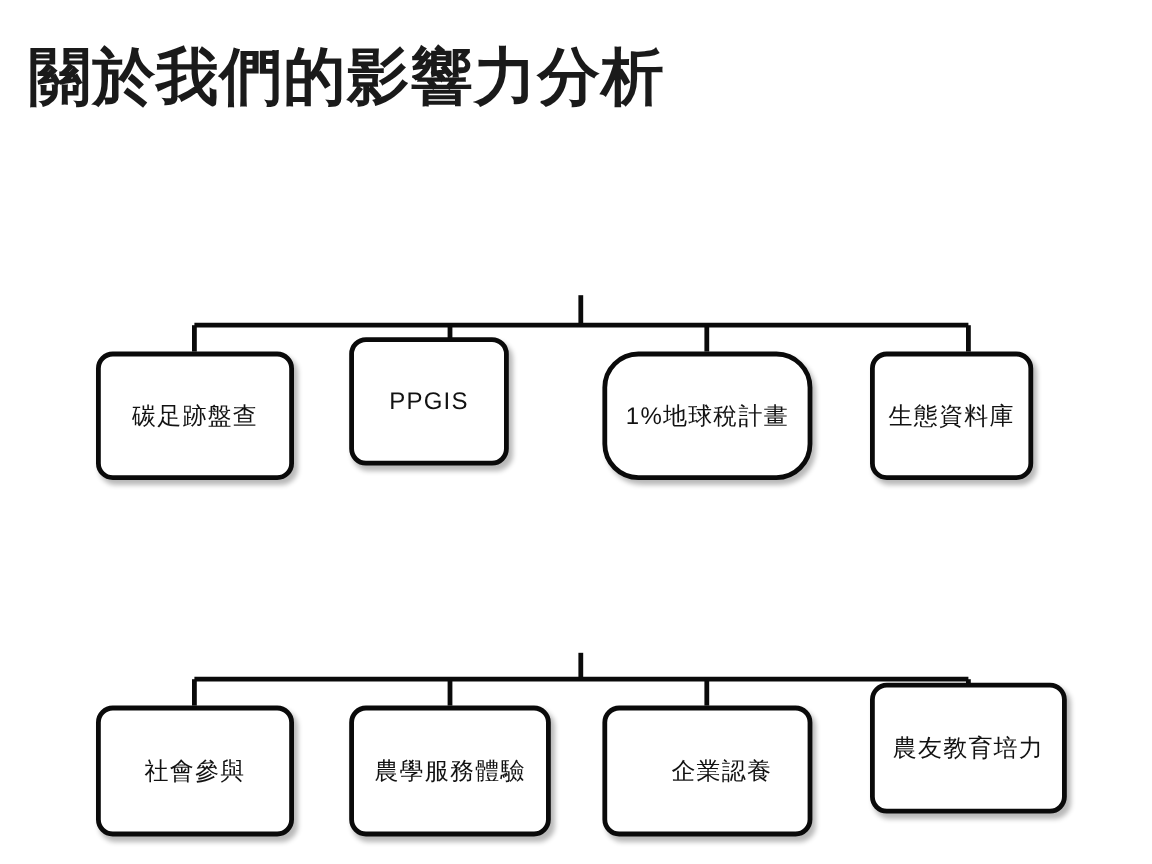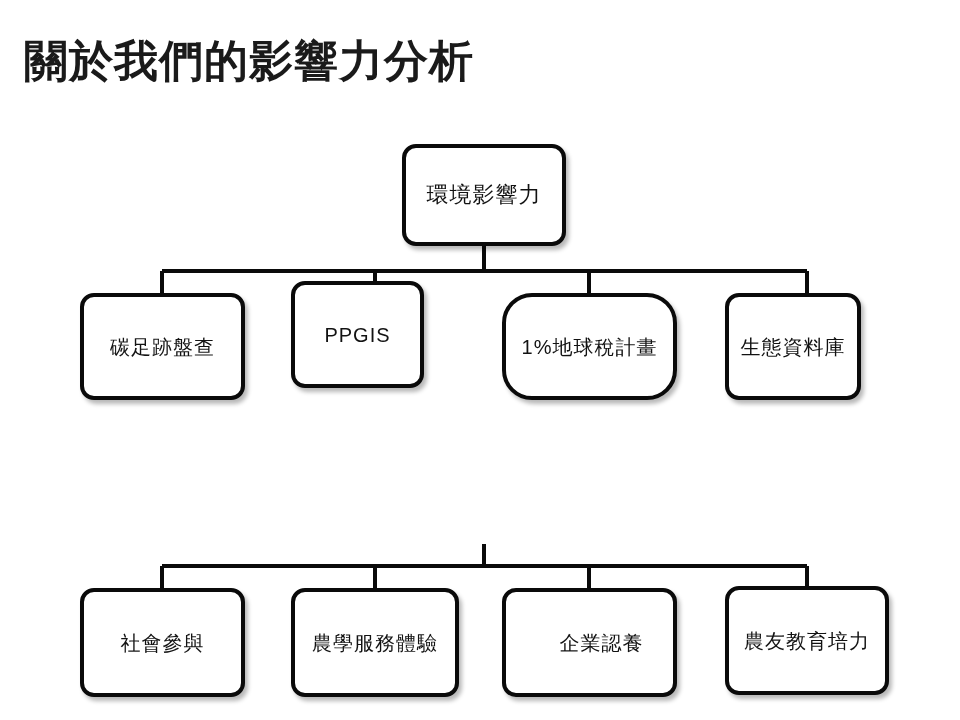--- a/index.html
+++ b/index.html
@@ -19,21 +19,21 @@
     position: absolute;
     inset: 0;
     width: 960px;
     height: 720px;
     background: #ffffff;
   }
   .title {
     position: absolute;
     left: 24px;
     top: 36px;
-    font-size: 44px;
+    font-size: 52px;
     font-weight: bold;
     letter-spacing: 1px;
     color: #1a1a1a;
     white-space: nowrap;
     line-height: 1.15;
   }
   
   #connectors {
     position: absolute;
     left: 0;
@@ -71,21 +71,21 @@
   .root-2 { left: 402px; top: 433px; width: 164px; height: 111px; }
 
   .r1c1 { left: 80px;  top: 293px; width: 165px; height: 107px; }
   .r1c2 { left: 291px; top: 281px; width: 133px; height: 107px; justify-content: center; }
   .r1c3 { left: 502px; top: 293px; width: 175px; height: 107px; border-radius: 30px; }
   .r1c4 { left: 725px; top: 293px; width: 136px; height: 107px; }
 
   .r2c1 { left: 80px;  top: 588px; width: 165px; height: 109px; }
   .r2c2 { left: 291px; top: 588px; width: 168px; height: 109px; }
   .r2c3 { left: 502px; top: 588px; width: 175px; height: 109px; padding-left: 24px; }
-  .r2c4 { left: 725px; top: 586px; width: 164px; height: 109px; }
+  .r2c4 { left: 725px; top: 569px; width: 164px; height: 109px; }
 </style>
 </head>
 <body>
 
 <div id="slide">
 
   <div class="title">關於我們的影響力分析</div>
 
   <svg id="connectors" viewBox="0 0 960 720" width="960" height="720" xmlns="http://www.w3.org/2000/svg">
     <g stroke="#0a0a0a" stroke-width="4" fill="none" stroke-linecap="butt">
@@ -101,23 +101,20 @@
 
       <path d="M484 544 L484 566"></path>
       <path d="M162 566 L807 566"></path>
       <path d="M162 566 L162 588"></path>
       <path d="M375 566 L375 588"></path>
       <path d="M589 566 L589 588"></path>
       <path d="M807 566 L807 588"></path>
     </g>
   </svg>
 
-  <div class="node root root-1">
-    <span class="label">環境影響力</span>
-  </div>
 
   <div class="node r1c1">
     <span class="label">碳足跡盤查</span>
   </div>
   <div class="node r1c2">
     <span class="label">PPGIS</span>
   </div>
   <div class="node r1c3">
     <span class="label">1%地球稅計畫</span>
   </div>

